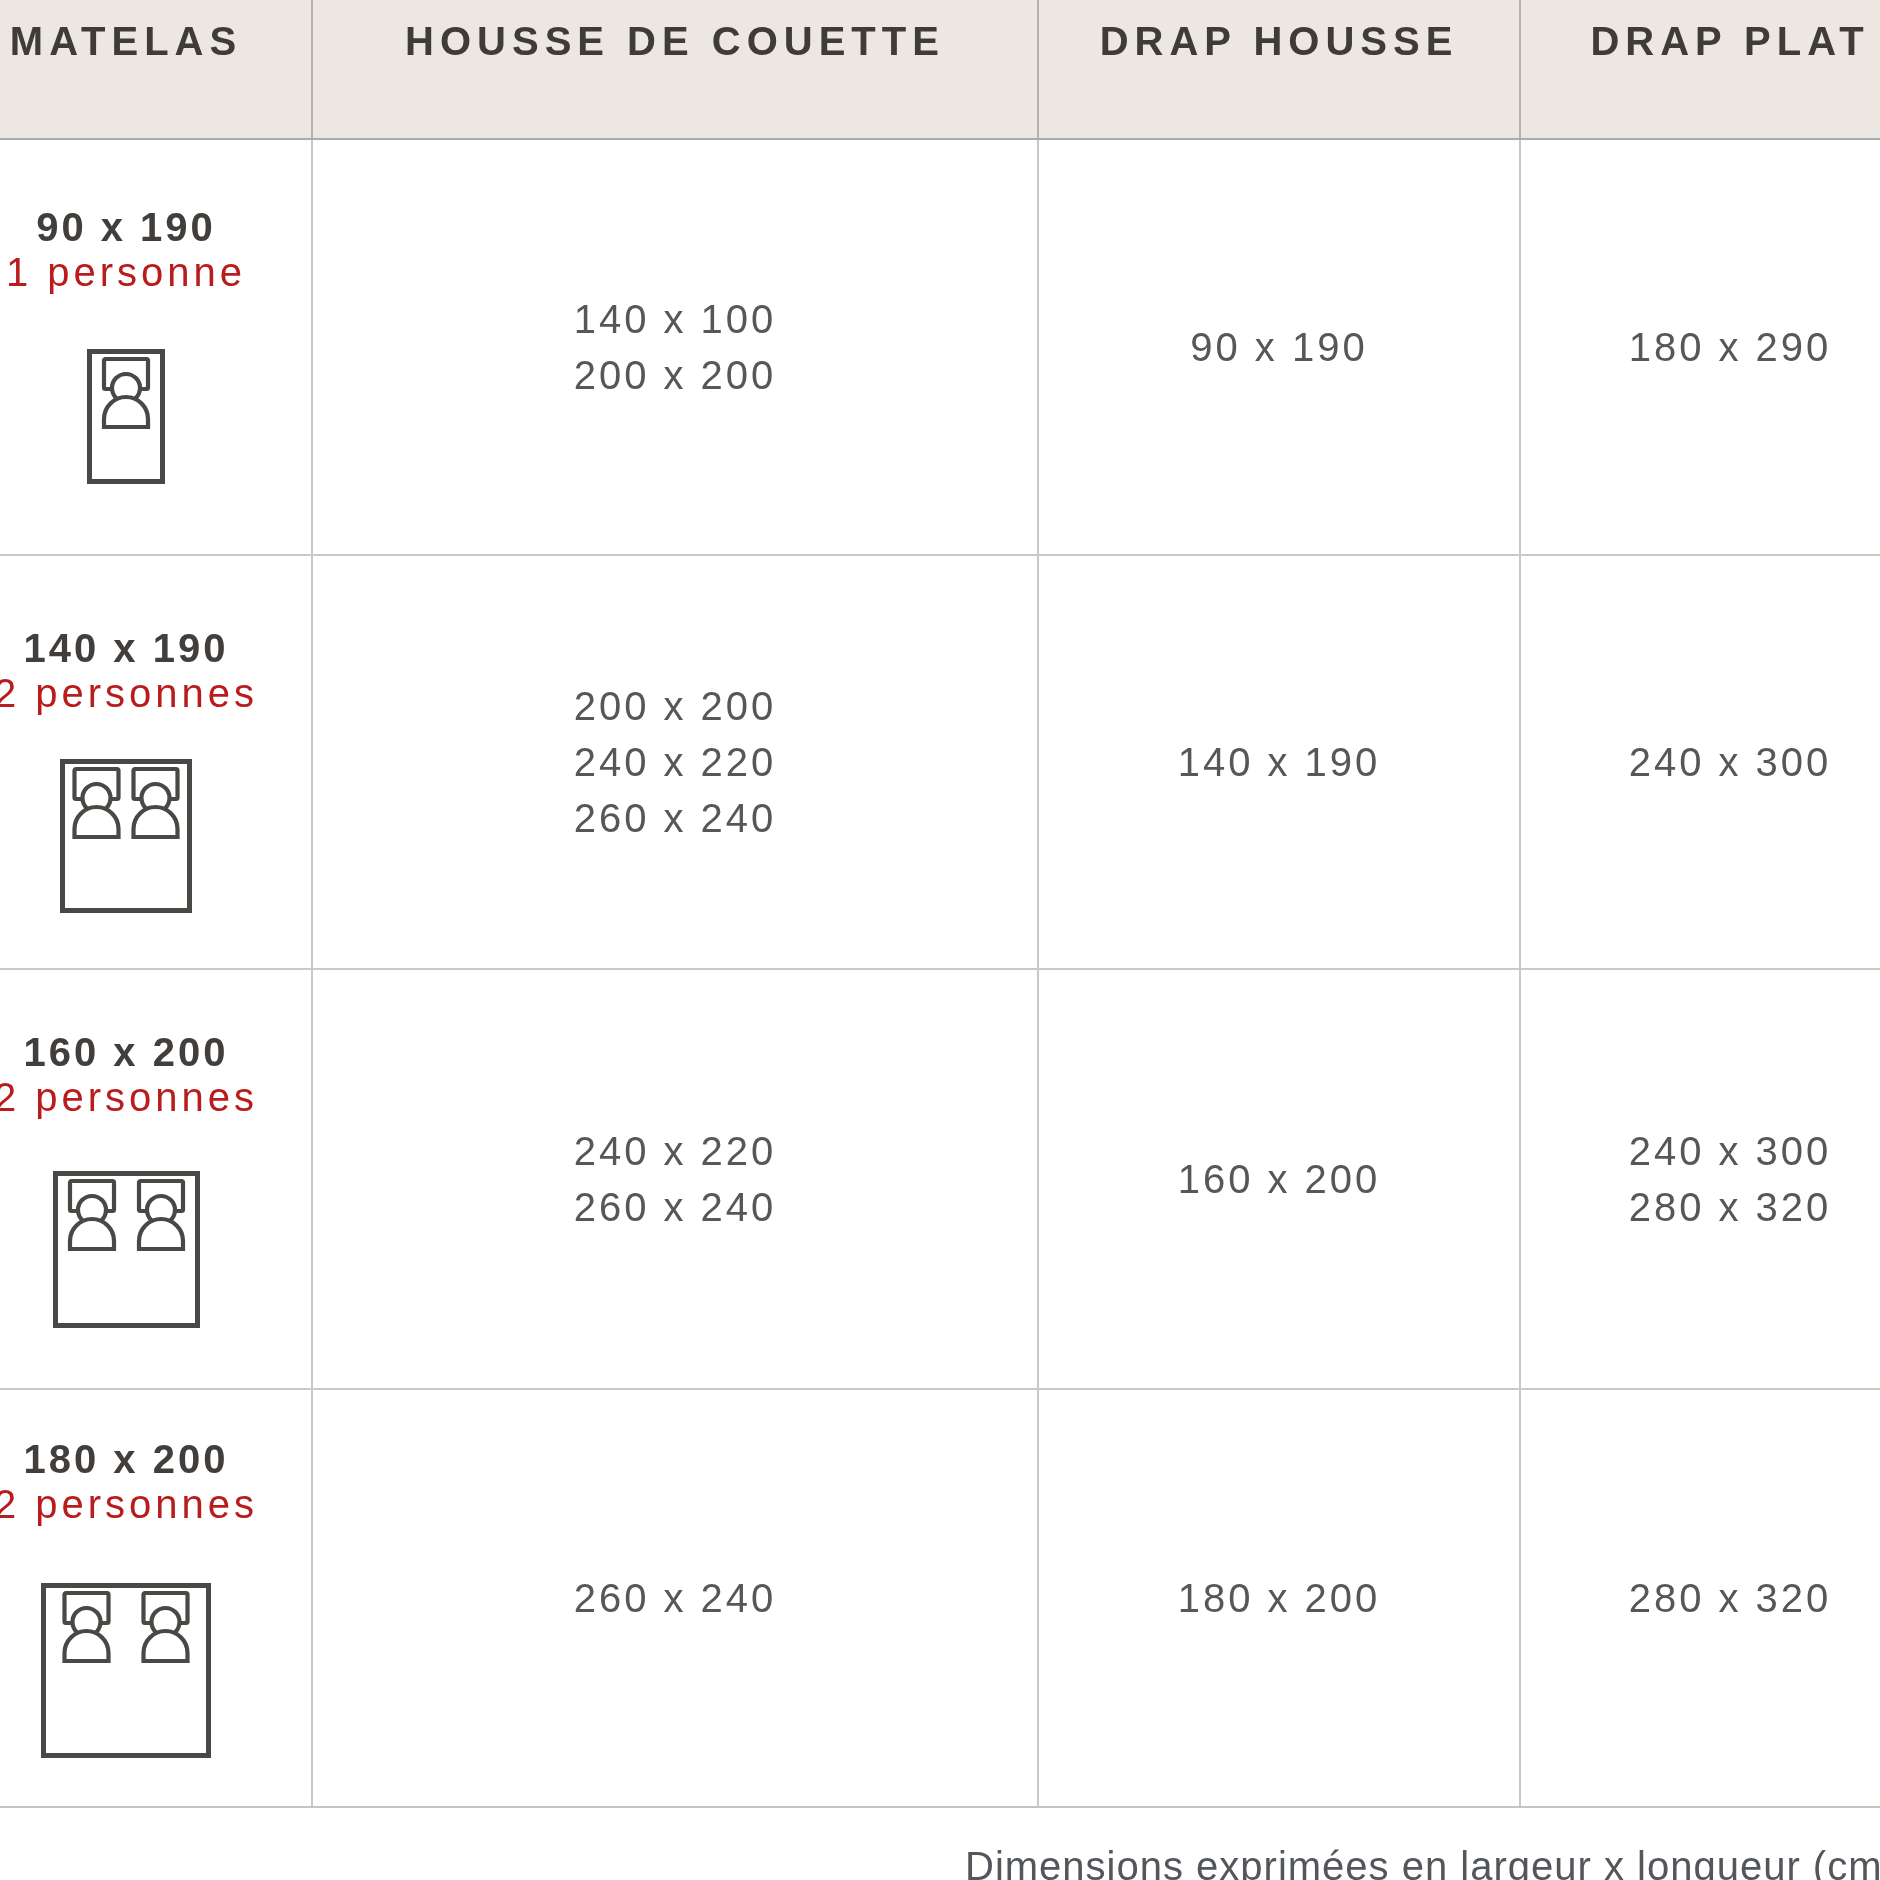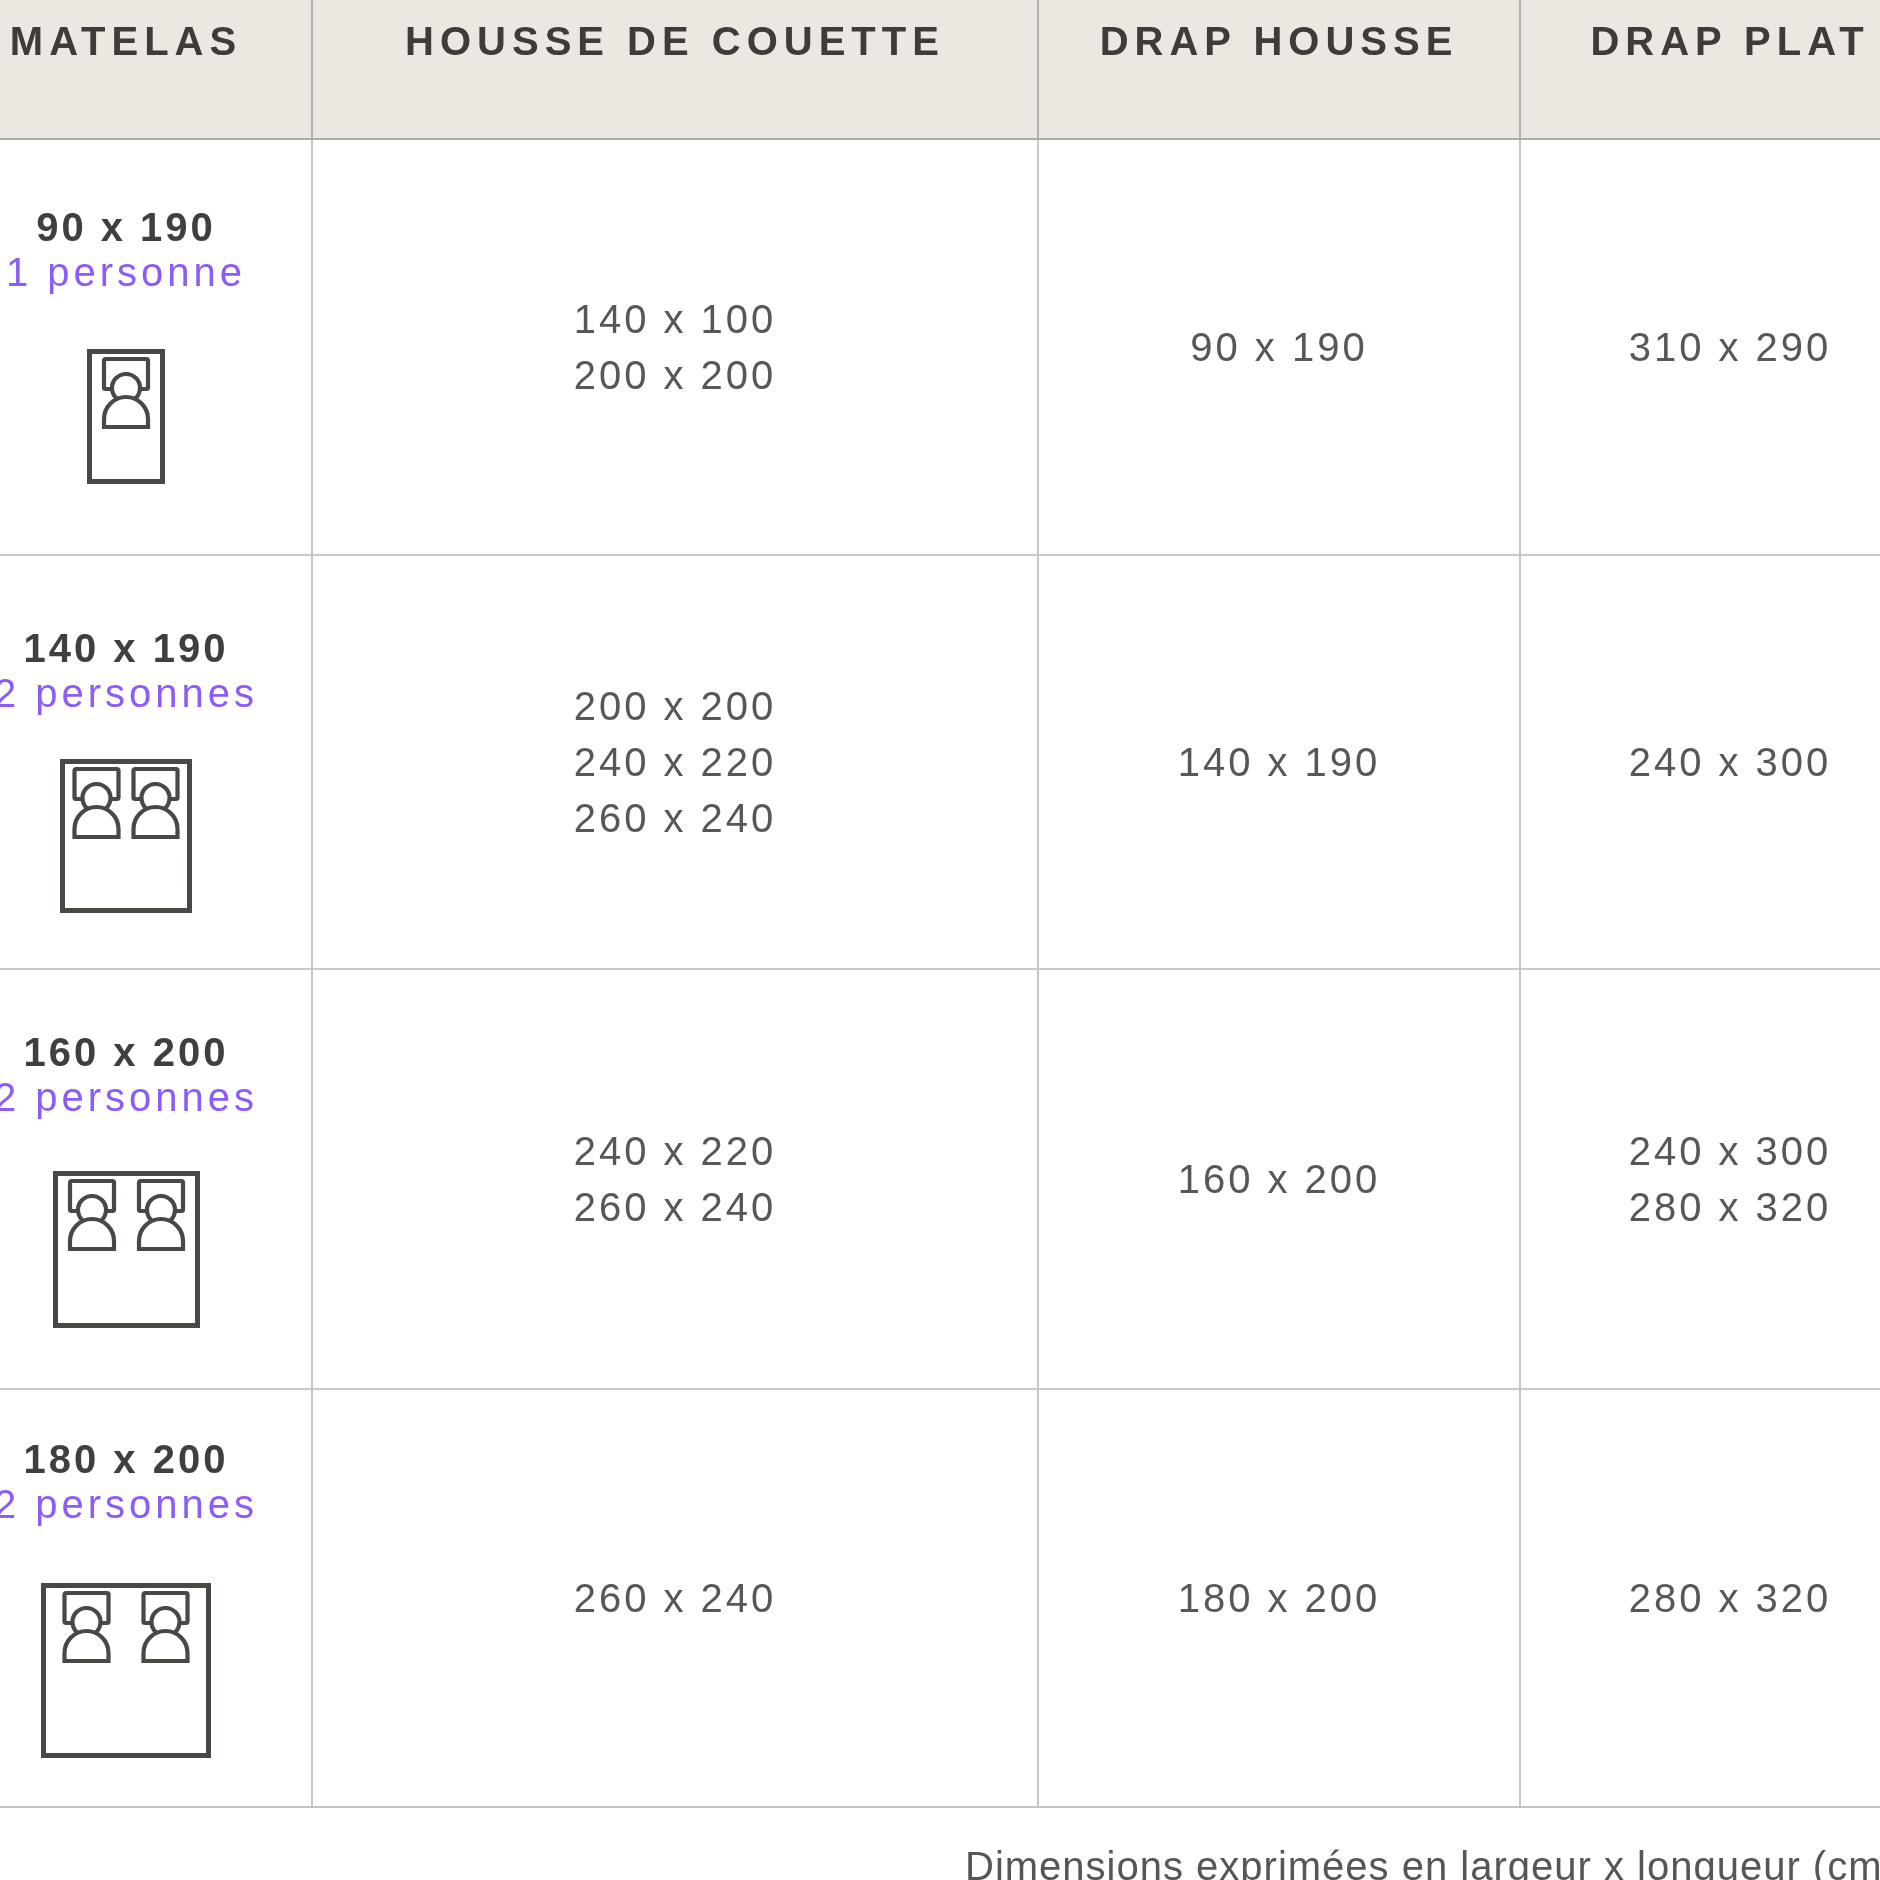--- a/index.html
+++ b/index.html
@@ -52,21 +52,21 @@
     font-weight: bold;
     line-height: 44px;
     letter-spacing: 3px;
     color: var(--title-text, #413E3B);
     white-space: nowrap;
   }
   .size-sub {
     font-size: 40px;
     line-height: 47px;
     letter-spacing: 4px;
-    color: #8b5cf6;
+    color: #b91c1c;
     white-space: nowrap;
   }
   .value-cell {
     display: flex;
     flex-direction: column;
     align-items: center;
     justify-content: center;
     font-size: 40px;
     line-height: 56px;
     letter-spacing: 3px;
@@ -109,21 +109,21 @@
         </svg>
     </div>
     <div class="cell c2 value-cell">
         <div>140 x 100</div>
         <div>200 x 200</div>
       </div>
     <div class="cell c3 value-cell">
         <div>90 x 190</div>
       </div>
     <div class="cell c4 value-cell">
-        <div>310 x 290</div>
+        <div>180 x 290</div>
       </div>
   </div>
 
   <div class="row" style="height:414px">
     <div class="cell c1 mattress-cell" style="padding-top:70px">
       <div class="size-title">140 x 190</div>
       <div class="size-sub">2 personnes</div>
       <svg style="margin-top:42px" width="132" height="154" viewBox="0 0 132 154">
           <rect x="2.5" y="2.5" width="127" height="149" fill="#ffffff" stroke="#4A4845" stroke-width="5"></rect>
           <rect x="14.5" y="10" width="44" height="30" rx="1.5" fill="#ffffff" stroke="#4A4845" stroke-width="4.2"></rect>

